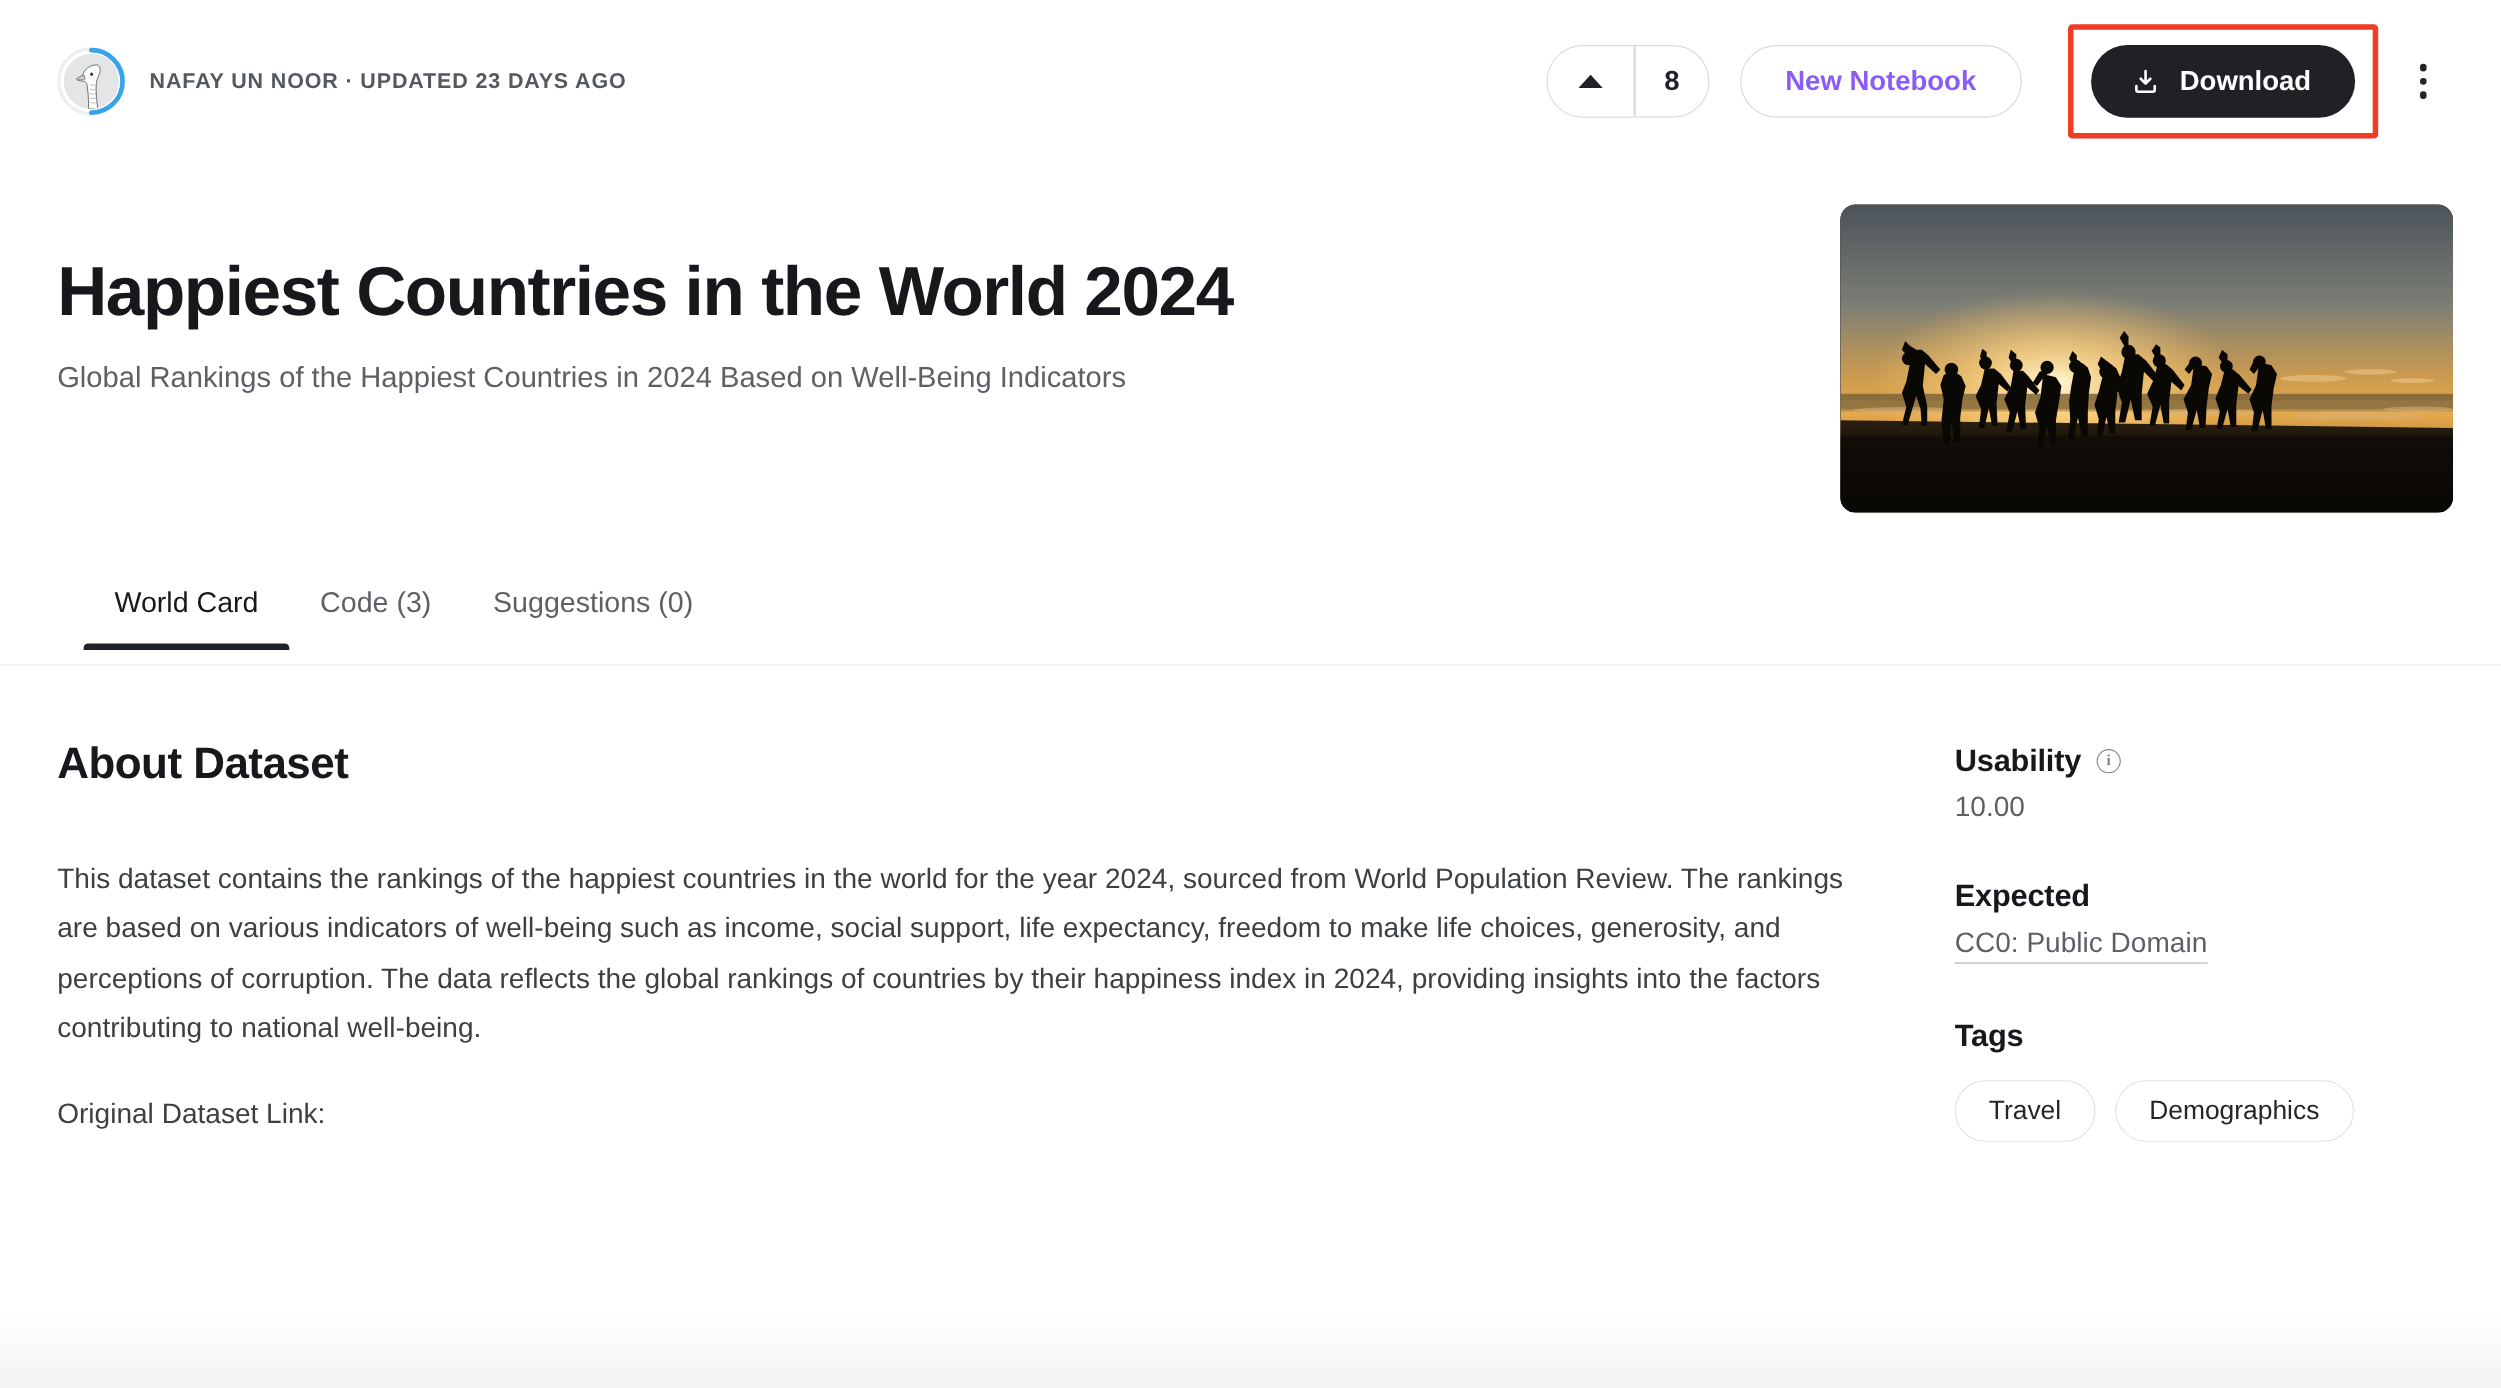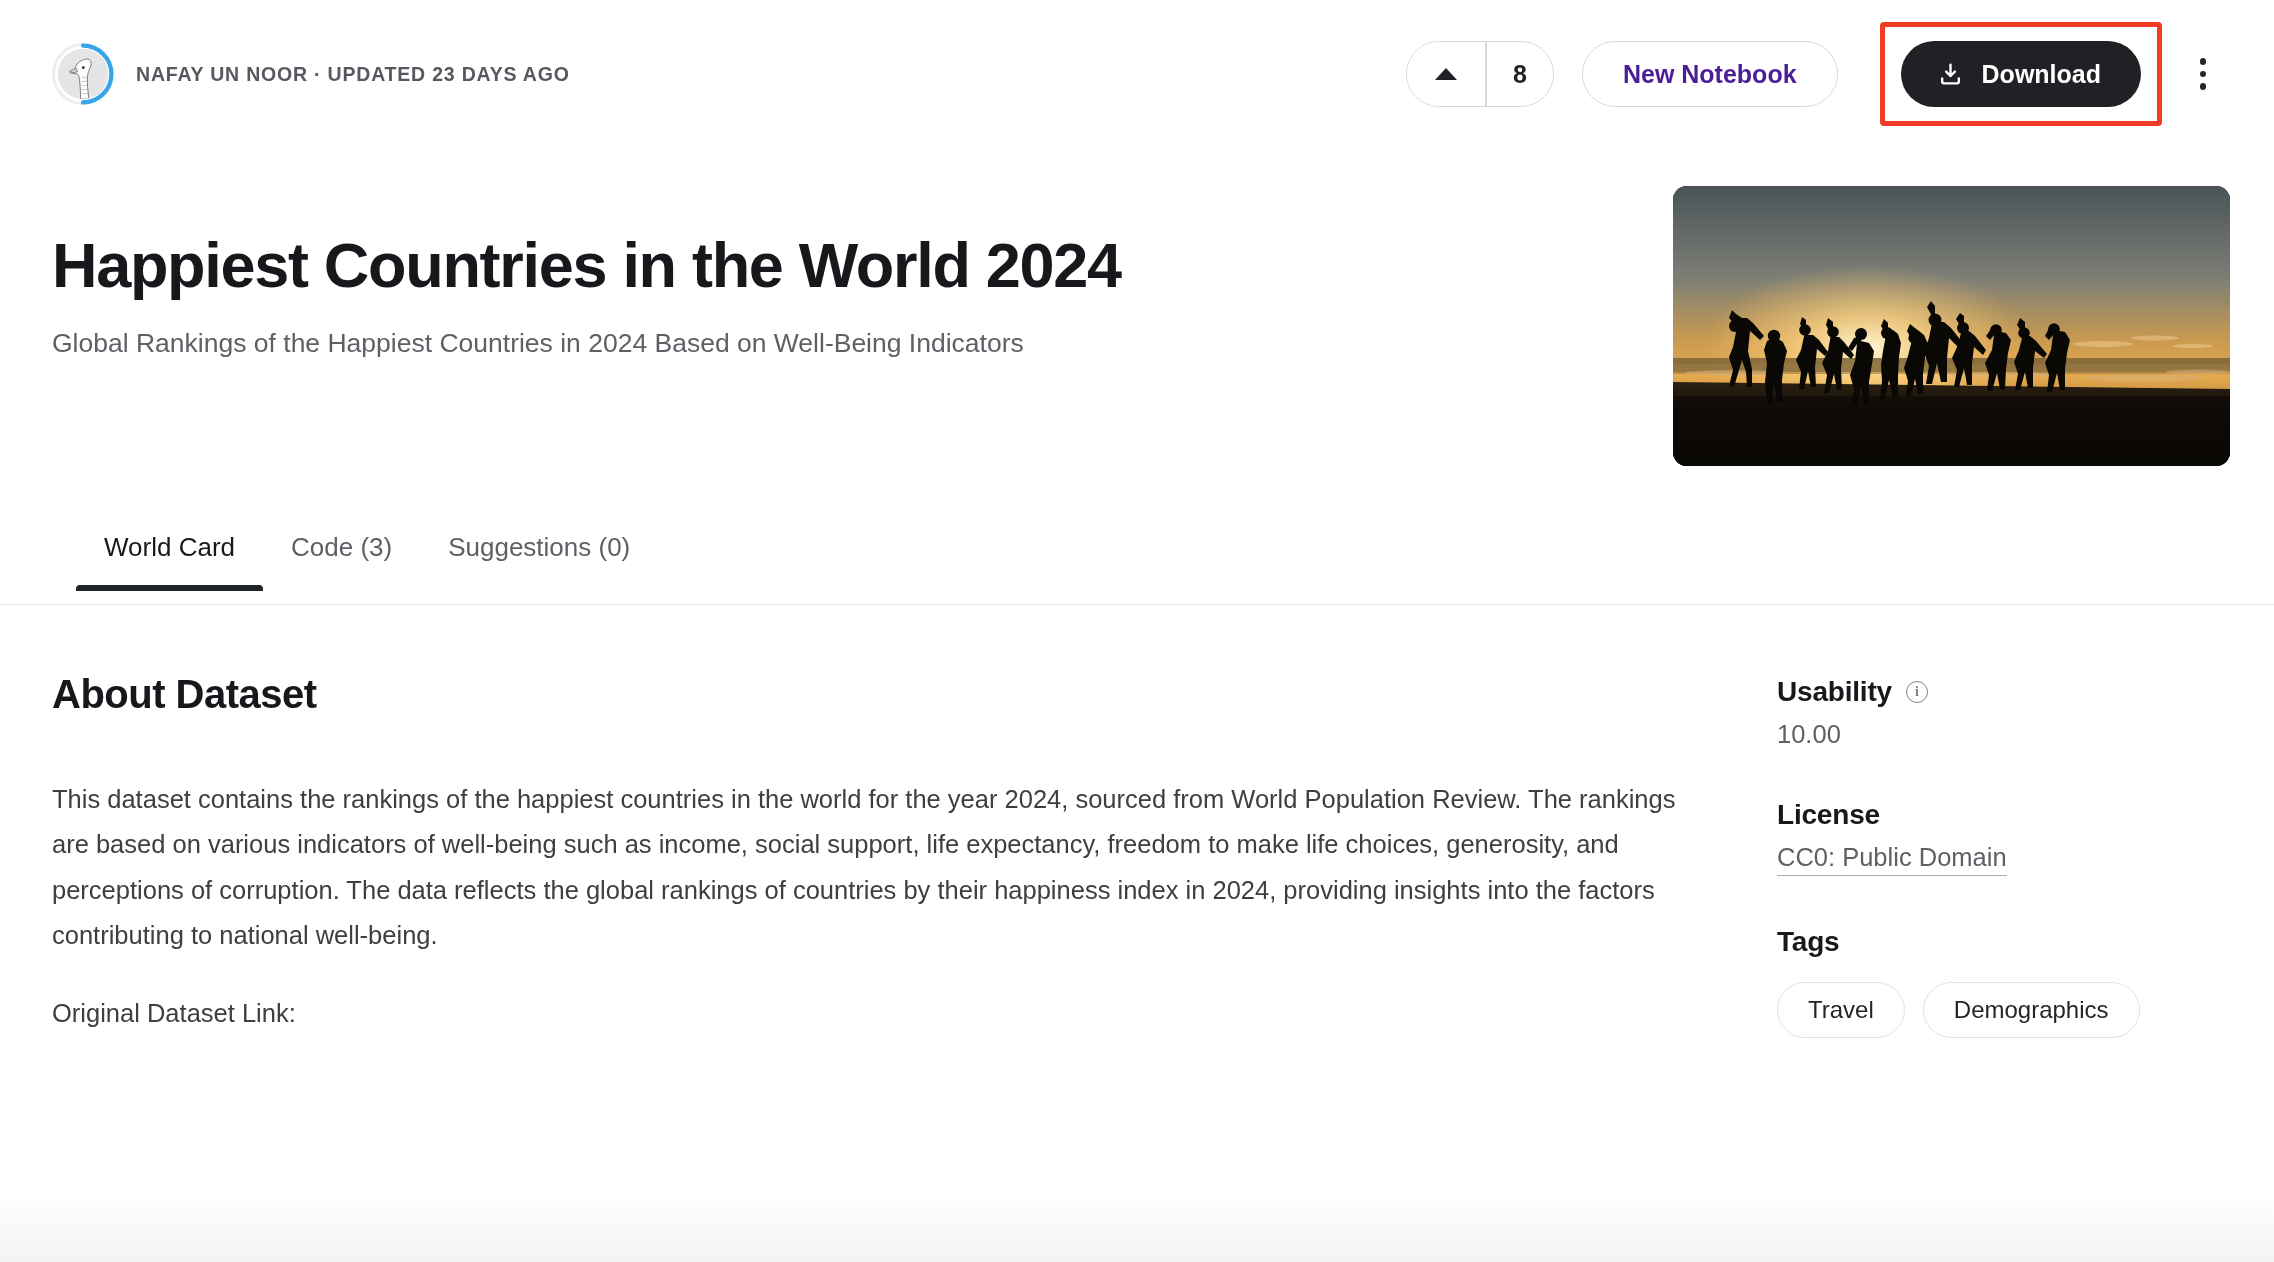--- a/index.html
+++ b/index.html
@@ -124,21 +124,21 @@
     height: 66px;
     border: 1.6px solid #d5d9dd;
     border-radius: 34px;
     background: #fff;
     display: flex;
     align-items: center;
     justify-content: center;
     padding: 0 40px;
     font-size: 25px;
     font-weight: 700;
-    color: #4c1d95;
+    color: #8b5cf6;
     cursor: pointer;
     white-space: nowrap;
     font-family: "Liberation Sans", sans-serif;
     margin-right: 42px;
   }
 
   
   .download-highlight {
     position: relative;
     padding: 14px 16px;
@@ -544,21 +544,21 @@
     <div class="side-block">
       <div class="side-head">
         <span>Usability</span>
         <span class="info-icon">i</span>
       </div>
       <div class="side-value">10.00</div>
     </div>
 
     <div class="side-block">
       <div class="side-head">
-        <span>License</span>
+        <span>Expected</span>
       </div>
       <a class="side-value link">CC0: Public Domain</a>
     </div>
 
 
     <div class="side-block">
       <div class="side-head">
         <span>Tags</span>
       </div>
       <div class="tags-row">

